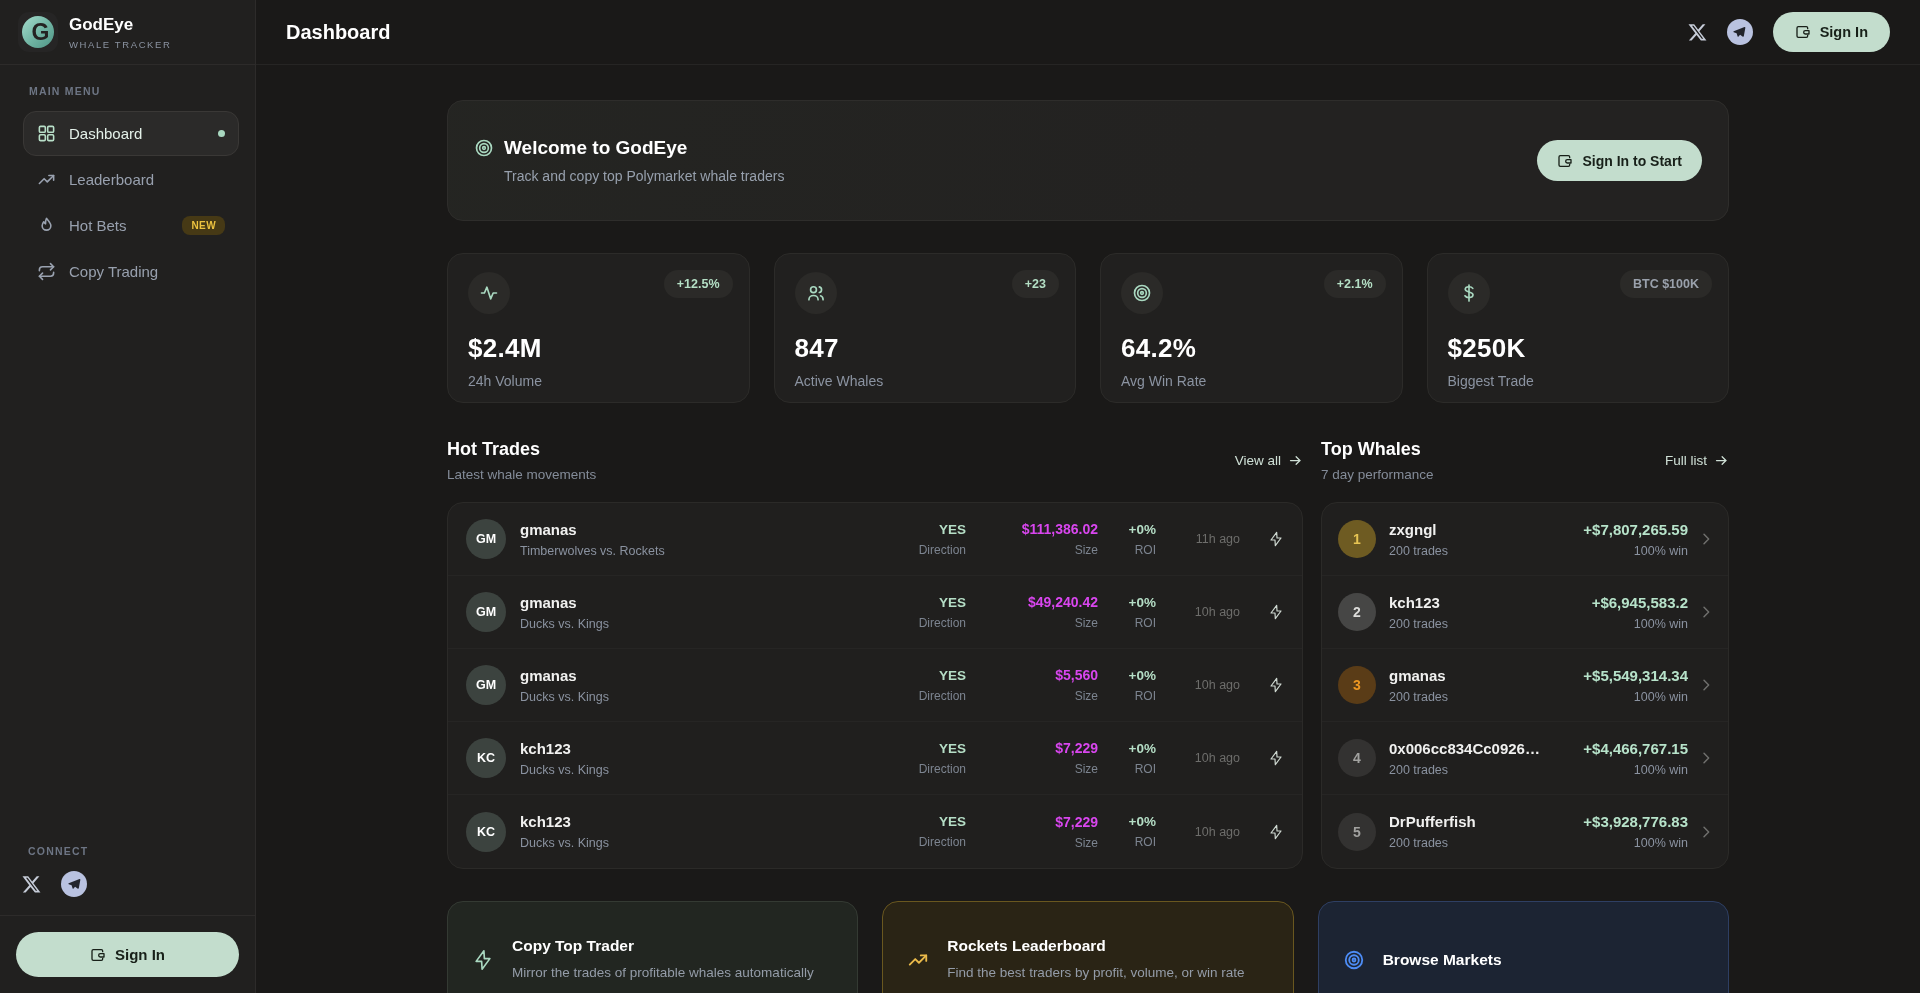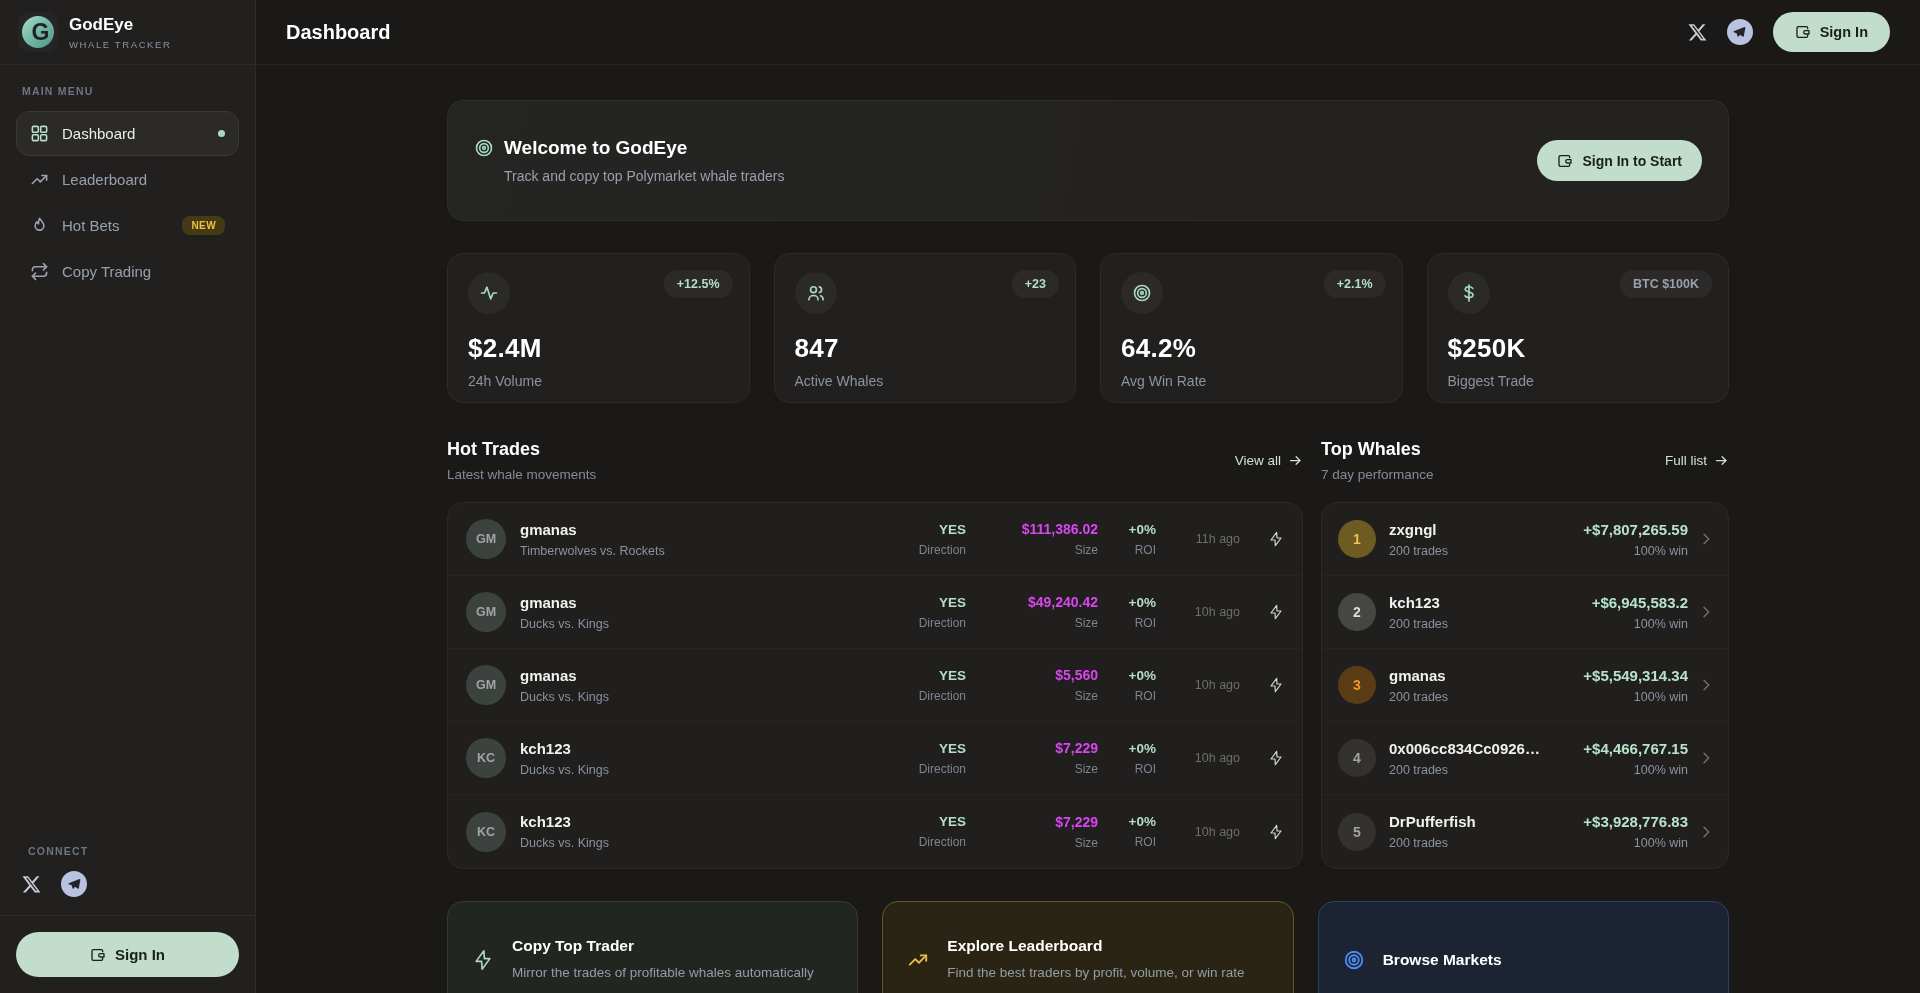--- a/index.html
+++ b/index.html
@@ -15,21 +15,21 @@
   
   .sidebar { width:256px; min-width:256px; background:#21201f; border-right:1px solid #2d2b2a; display:flex; flex-direction:column; }
   .brand { height:65px; display:flex; align-items:center; gap:11px; padding:0 18px; border-bottom:1px solid #2d2b2a; }
   .logo { width:40px; height:40px; border-radius:11px; background:#262525; position:relative; flex:none; }
   .logo-circle { position:absolute; inset:4px; border-radius:50%; background:linear-gradient(135deg,#a5ddcd 0%, #6fb3a2 55%, #4e9485 100%); }
   .logo-g { position:absolute; inset:0; display:grid; place-items:center; font-size:23px; font-weight:800; color:#242322; padding-left:5px; }
   .brand-text { display:flex; flex-direction:column; }
   .brand-name { font-size:17px; font-weight:700; color:#ffffff; }
   .brand-tag { font-size:9.5px; letter-spacing:1.6px; color:#8b93a1; margin-top:4px; }
 
-  .menu { flex:1; padding:20px 16px 0 16px; }
+  .menu { flex:1; padding:20px 16px 0 16px;margin-left:7px; }
   .menu-label, .connect-label { font-size:10.5px; letter-spacing:1.2px; color:#6d7584; font-weight:700; margin:0 0 14px 6px; }
   .nav-item { display:flex; align-items:center; gap:13px; height:45px; padding:0 13px; border-radius:13px; color:#98a0ae; font-size:15px; margin-bottom:1px; cursor:pointer; border:1px solid transparent; }
   .nav-item svg { width:19px; height:19px; color:#9aa2b0; flex:none; }
   .nav-item.active { background:#2b2a29; border-color:#3a3836; color:#e4f1e9; }
   .nav-item.active svg { color:#b9e0c9; }
   .nav-dot { margin-left:auto; width:7px; height:7px; border-radius:50%; background:#a9d8c0; }
   .nav-badge { margin-left:auto; background:#463915; color:#ecc23f; font-size:10px; font-weight:700; padding:4px 9px; border-radius:8px; letter-spacing:.4px; }
 
   .connect { padding:0 22px 18px 22px; }
   .social-row { display:flex; align-items:center; gap:20px; margin-top:2px; }
@@ -78,21 +78,21 @@
   .sec-sub { font-size:13.5px; color:#848c99; }
   .sec-link { margin-left:auto; display:flex; align-items:center; gap:7px; font-size:13.5px; color:#cfe0d6; cursor:pointer; }
   .sec-link svg { width:15px; height:15px; }
 
   .list-card { margin-top:20px; background:#201f1e; border:1px solid #2b2a28; border-radius:16px; overflow:hidden; }
   .trade-row, .whale-row { height:73px; display:flex; align-items:center; border-bottom:1px solid #262524; cursor:pointer; }
   .trade-row { padding:0 18px 0 18px; }
   .whale-row { padding:0 14px 0 16px; }
   .trade-row:last-child, .whale-row:last-child { border-bottom:none; }
 
-  .avatar { width:40px; height:40px; border-radius:50%; background:#3c433f; color:#a3a3a3; font-size:12.5px; font-weight:700; display:grid; place-items:center; flex:none; }
+  .avatar { width:40px; height:40px; border-radius:50%; background:#3c433f; color:#ffffff; font-size:12.5px; font-weight:700; display:grid; place-items:center; flex:none; }
   .trade-info { margin-left:14px; display:flex; flex-direction:column; gap:6px; min-width:0; }
   .trade-name { font-size:15px; font-weight:600; color:#f0f0ef; }
   .trade-market { font-size:12.5px; color:#8a92a0; }
   .trade-cols { margin-left:auto; display:flex; align-items:center; }
   .tcol { display:flex; flex-direction:column; gap:6px; text-align:right; }
   .tcol-dir { width:88px; }
   .tcol-size { width:132px; }
   .tcol-roi { width:58px; }
   .tval { font-size:13.5px; font-weight:600; color:#b5dec6; }
   .tval.white { color:#d946ef; font-size:14px; }
@@ -636,21 +636,21 @@
             <div class="action-desc">Mirror the trades of profitable whales automatically</div>
           </div>
         </div>
         <div class="action-card theme-amber">
           <div class="action-icon">
               <svg viewBox="0 0 24 24">
                 <use href="#i-trend"></use>
               </svg>
             </div>
           <div class="action-text">
-            <div class="action-title">Explore Leaderboard</div>
+            <div class="action-title">Rockets Leaderboard</div>
             <div class="action-desc">Find the best traders by profit, volume, or win rate</div>
           </div>
         </div>
         <div class="action-card theme-blue">
           <div class="action-icon">
               <svg viewBox="0 0 24 24">
                 <use href="#i-target"></use>
               </svg>
             </div>
           <div class="action-text">

